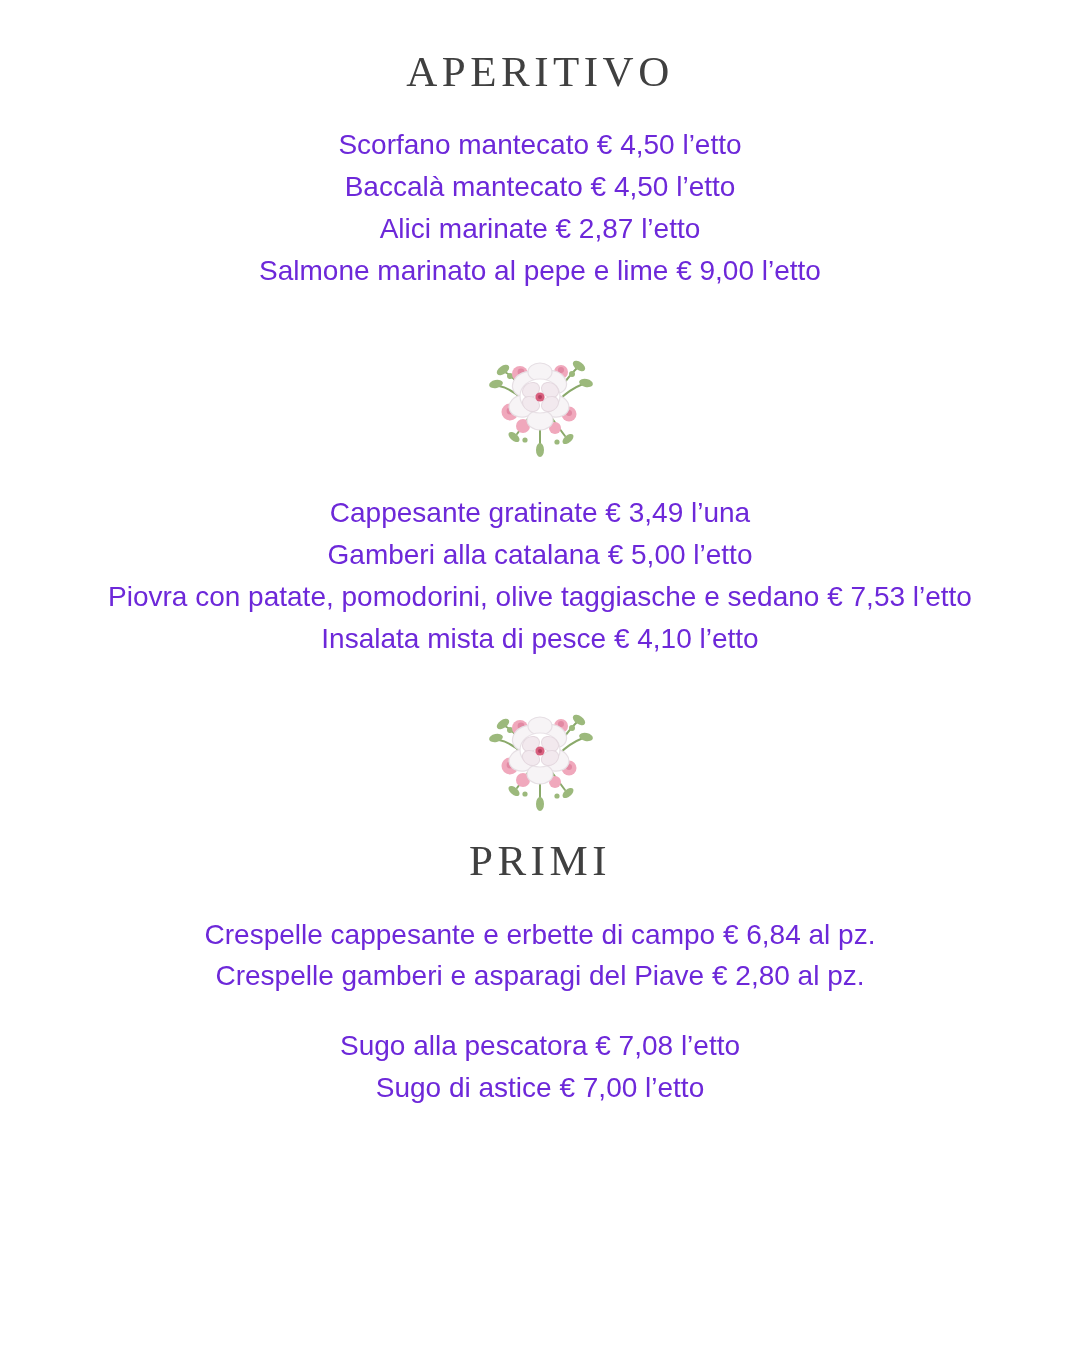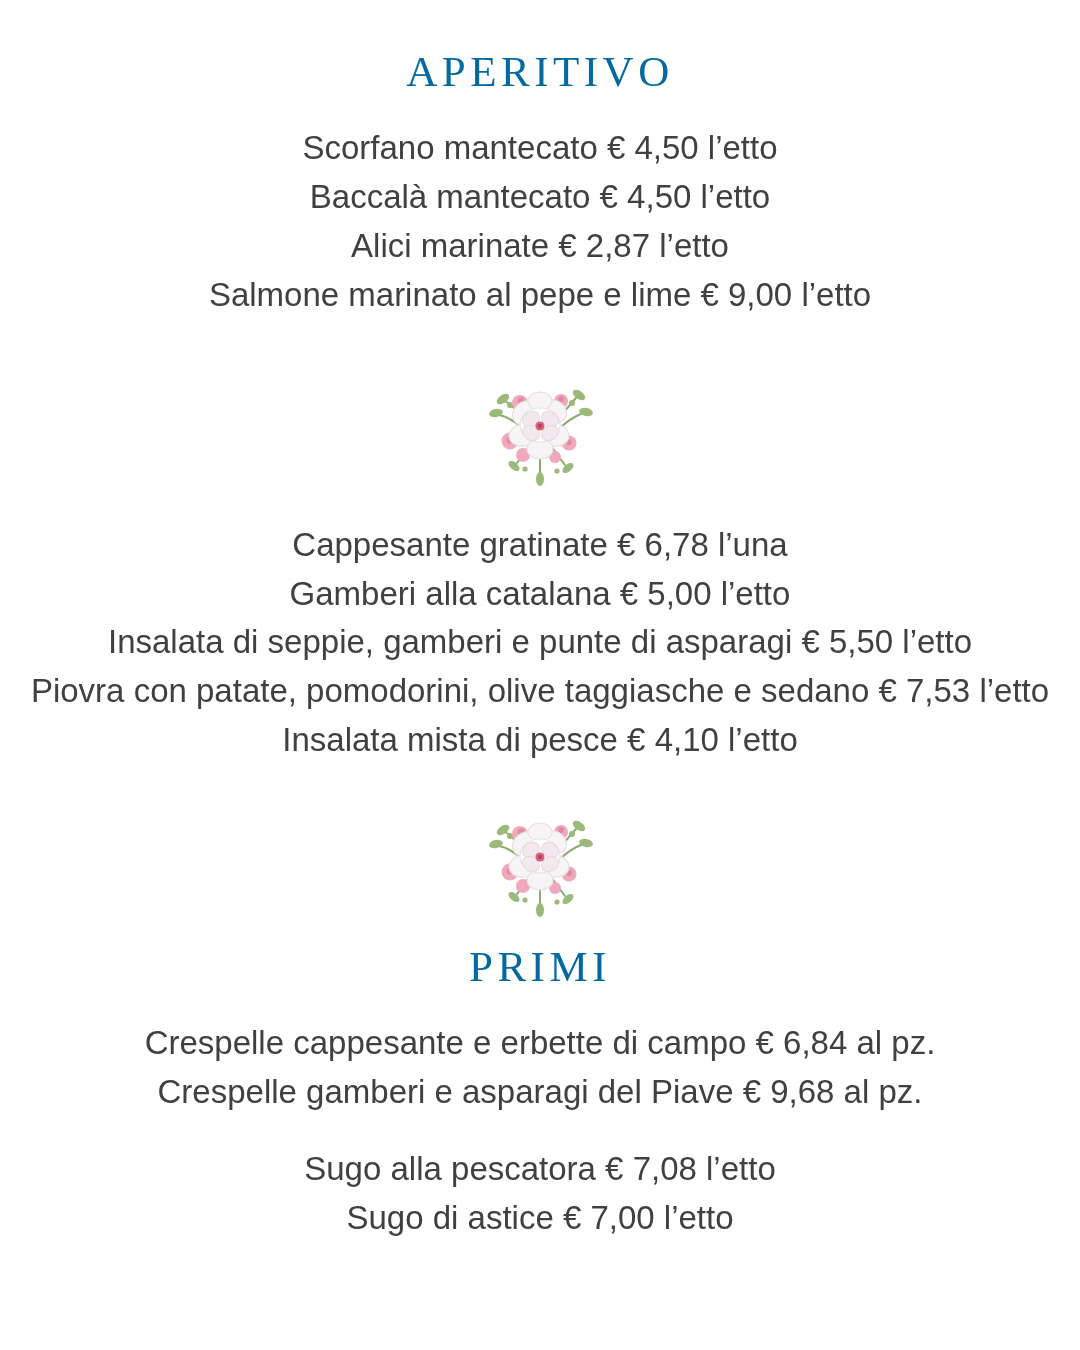--- a/index.html
+++ b/index.html
@@ -24,39 +24,39 @@
     align-items: center;
   }
   .section {
     width: 100%;
     display: flex;
     flex-direction: column;
     align-items: center;
   }
   .section-title {
     font-family: "Liberation Serif", serif;
-    color: #0369a1;
+    color: #404040;
     font-size: 43px;
     letter-spacing: 4.5px;
     font-weight: 400;
     line-height: 1.1;
     margin: 0 0 30px 0;
     text-align: center;
   }
   .items {
     display: flex;
     flex-direction: column;
     align-items: center;
     gap: 2px;
   }
   .item {
     font-family: "Liberation Sans", sans-serif;
-    font-size: 33px;
+    font-size: 28px;
     line-height: 1.42;
-    color: #404040;
+    color: #6d28d9;
     text-align: left;
     white-space: nowrap;
   }
   .group-gap {
     height: 30px;
   }
   .divider {
     width: 100%;
     display: flex;
     justify-content: center;
@@ -151,23 +151,22 @@
       </g>
       <circle cx="75" cy="69" r="4.6" fill="#d9607f"></circle>
       <circle cx="75" cy="69" r="2" fill="#b33f60"></circle>
     </svg>
   </div>
 
   <div class="sp-after-div1"></div>
 
   <div class="section">
     <div class="items">
-      <div class="item">Cappesante gratinate € 6,78 l’una</div>
+      <div class="item">Cappesante gratinate € 3,49 l’una</div>
       <div class="item">Gamberi alla catalana € 5,00 l’etto</div>
-      <div class="item">Insalata di seppie, gamberi e punte di asparagi € 5,50 l’etto</div>
       <div class="item">Piovra con patate, pomodorini, olive taggiasche e sedano € 7,53 l’etto</div>
       <div class="item">Insalata mista di pesce € 4,10 l’etto</div>
     </div>
   </div>
 
   <div class="sp-after-antipasti"></div>
 
   <div class="divider">
     <svg class="divider-inner" viewBox="0 0 150 135" xmlns="http://www.w3.org/2000/svg">
       <g stroke="#8aa96a" stroke-width="2" fill="none" stroke-linecap="round">
@@ -227,21 +226,21 @@
       <circle cx="75" cy="69" r="2" fill="#b33f60"></circle>
     </svg>
   </div>
 
   <div class="sp-after-div2"></div>
 
   <div class="section">
     <h1 class="section-title">PRIMI</h1>
     <div class="items">
       <div class="item">Crespelle cappesante e erbette di campo € 6,84 al pz.</div>
-      <div class="item">Crespelle gamberi e asparagi del Piave € 9,68 al pz.</div>
+      <div class="item">Crespelle gamberi e asparagi del Piave € 2,80 al pz.</div>
     </div>
     <div class="group-gap"></div>
     <div class="items">
       <div class="item">Sugo alla pescatora € 7,08 l’etto</div>
       <div class="item">Sugo di astice € 7,00 l’etto</div>
     </div>
   </div>
 
 </div>
 

